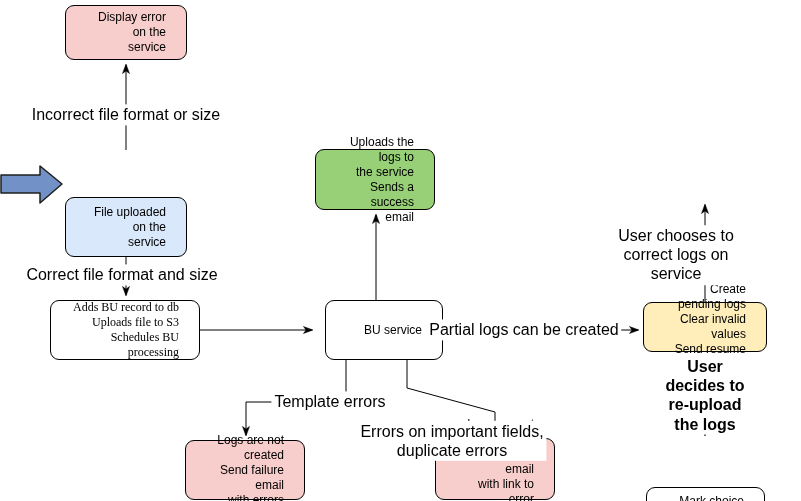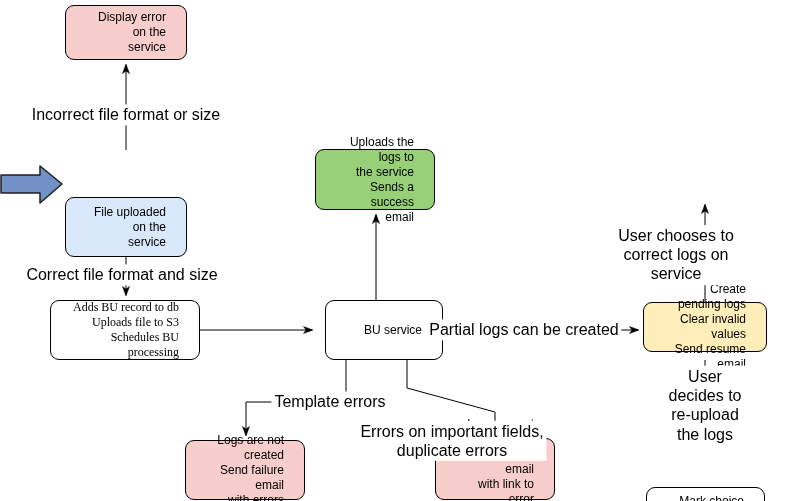--- a/index.html
+++ b/index.html
@@ -133,20 +133,20 @@
 
   <div class="edge-label" style="left:126px; top:115px;">Incorrect file format or size</div>
 
   <div class="edge-label" style="left:122px; top:262px;margin-top:13px;">Correct file format and size</div>
 
 
   <div class="edge-label" style="left:524px; top:330px;">Partial logs can be created</div>
 
   <div class="edge-label" style="left:676px; top:255px;">User chooses to correct logs on service</div>
 
-  <div class="edge-label" style="left:705px; top:405px;">User decides to re-upload the logs</div>
+  <div class="edge-label" style="left:705px; top:395px;font-weight:bold;">User decides to re-upload the logs</div>
 
   <div class="edge-label" style="left:330px; top:402px;">Template errors</div>
 
   <div class="edge-label" style="left:452px; top:400px;margin-top:41px;">Errors on important fields,
 duplicate errors</div>
 
 </div>
 
 </body></html>

